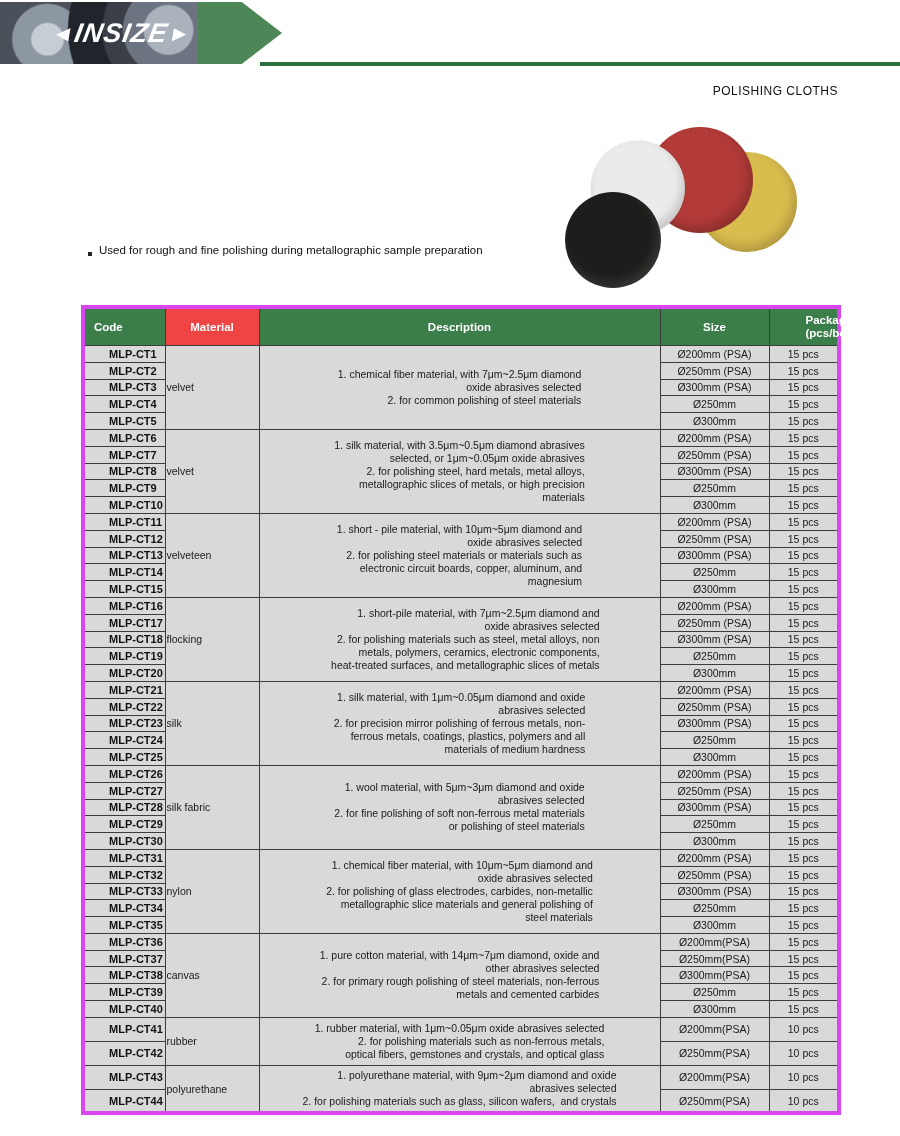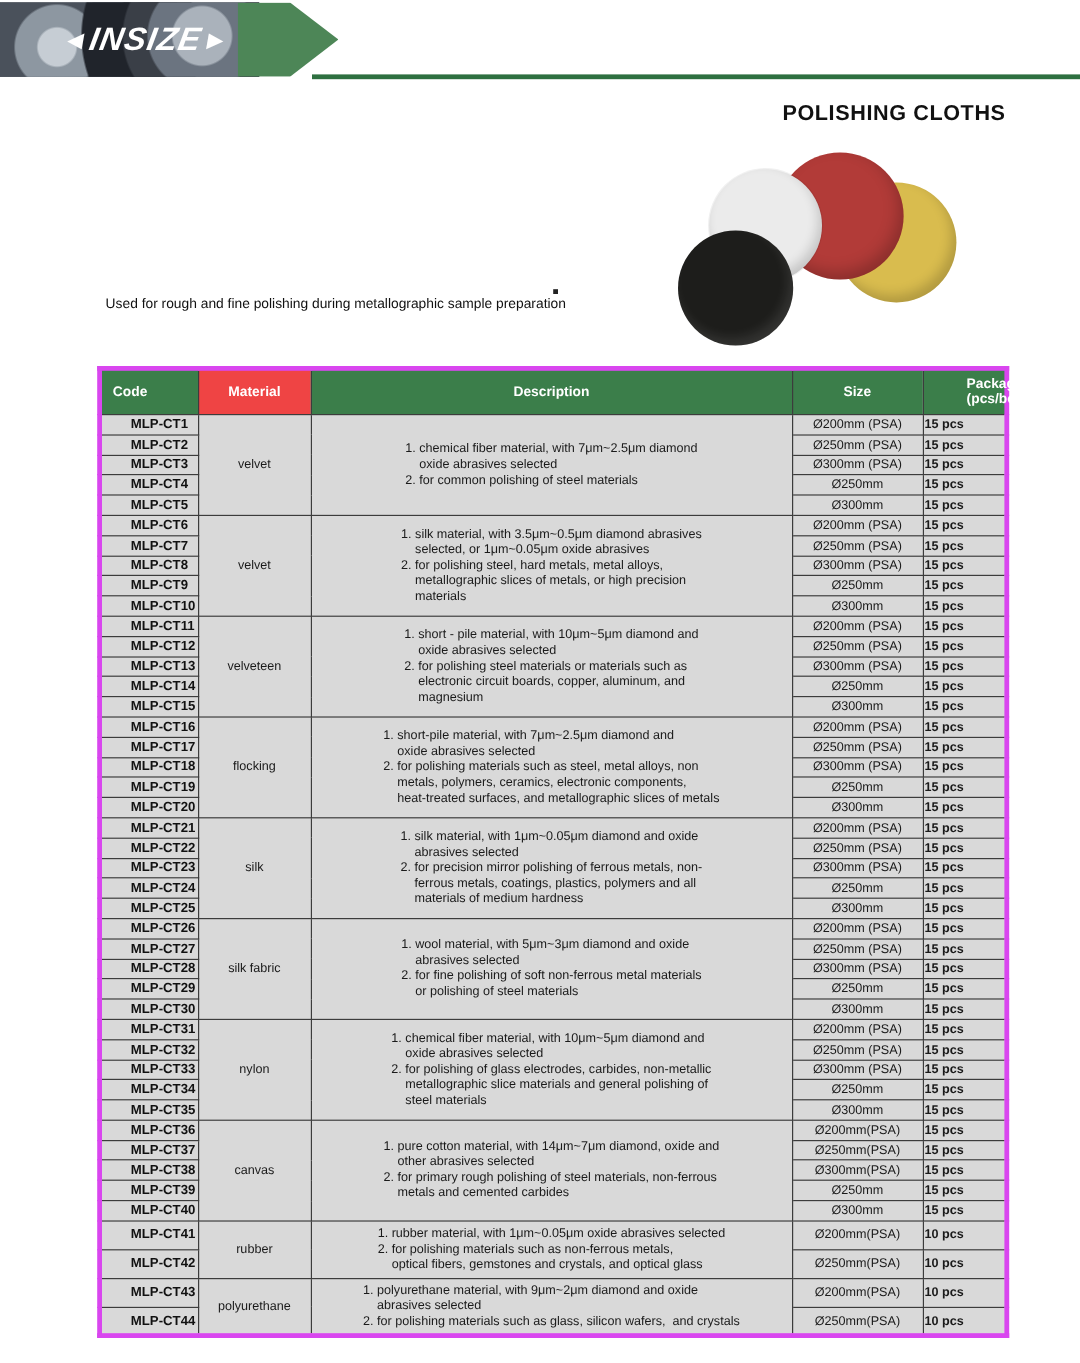--- a/index.html
+++ b/index.html
@@ -21,52 +21,52 @@
     clip-path:polygon(0 0,52% 0,100% 50%,52% 100%,0 100%);
   }
   .logo{
     position:absolute;left:52px;top:18px;display:flex;align-items:center;
     color:#fff;transform:skewX(-10deg);
   }
   .logo .arr{font-size:22px;line-height:22px;}
   .logo .txt{font-size:27px;font-weight:bold;font-style:italic;letter-spacing:1px;margin:0 1px;}
   .green-line{position:absolute;top:62px;left:260px;right:0;height:4px;}
   
-  .page-title{position:absolute;top:84px;right:62px;font-size:18px;font-weight:bold;letter-spacing:.5px;color:#111;}
+  .page-title{position:absolute;top:84px;right:62px;font-size:12px;font-weight:normal;letter-spacing:.5px;color:#111;}
   .discs{position:absolute;left:555px;top:110px;width:310px;height:186px;}
   .disc{position:absolute;border-radius:50%;}
   .disc-yellow{left:142px;top:42px;width:100px;height:100px;box-shadow:inset -4px -6px 10px rgba(0,0,0,.18);}
   .disc-red{left:92px;top:17px;width:106px;height:106px;box-shadow:inset -4px -6px 12px rgba(0,0,0,.22);}
   .disc-white{left:36px;top:31px;width:94px;height:94px;box-shadow:inset -3px -5px 9px rgba(0,0,0,.16), 0 0 0 1px rgba(0,0,0,.06);}
   .disc-black{left:10px;top:82px;width:96px;height:96px;box-shadow:inset -4px -6px 10px rgba(255,255,255,.10);}
   .bullets{position:absolute;left:88px;top:243px;font-size:11.5px;line-height:14.5px;color:#111;}
-  .bullet-row{display:flex;align-items:flex-end;flex-direction:column;}
+  .bullet-row{display:flex;align-items:flex-end;}
   .sq{display:inline-block;width:4px;height:4px;background:#222;margin-right:7px;position:relative;top:-2px;flex:0 0 auto;}
   
   .spec-table{
     position:absolute;left:81px;top:305px;width:756px;
     border-collapse:collapse;table-layout:fixed;
     font-size:10.5px;
   }
   .spec-table th,.spec-table td{border:1px solid #3c3c3c;}
   .spec-table{border:4px solid #d946ef;}
   .spec-table thead th{
     height:34px;color:#ffffff;font-size:11.5px;font-weight:bold;
     text-align:center;white-space:pre-line;line-height:13px;
   }
   .spec-table thead th.col-code{text-align:left;padding-left:9px;}
   .spec-table tbody tr{height:16.8px;}
   .spec-table tbody tr.tall{height:24px;}
   .spec-table td{background:#d9d9d9;vertical-align:middle;}
   td.code{font-weight:bold;font-size:11px;padding-left:24px;color:#111;}
-  td.mat{text-align:center;}
+  td.mat{}
   td.desc{text-align:center;}
-  .desc-inner{display:inline-block;text-align:left;white-space:pre;line-height:13px;vertical-align:middle;}
+  .desc-inner{display:inline-block;text-align:right;white-space:pre;line-height:13px;vertical-align:middle;}
   td.size{text-align:center;margin-top:28px;}
-  td.pkg{text-align:left;font-weight:bold;}
+  td.pkg{text-align:center;}
 </style>
 </head>
 <body>
 
 <div class="page">
 
   <div class="banner-photo"></div>
   <div class="banner-arrow" style="background: rgb(77, 134, 87);"></div>
   <div class="logo">
     <span class="arr">◄</span>

